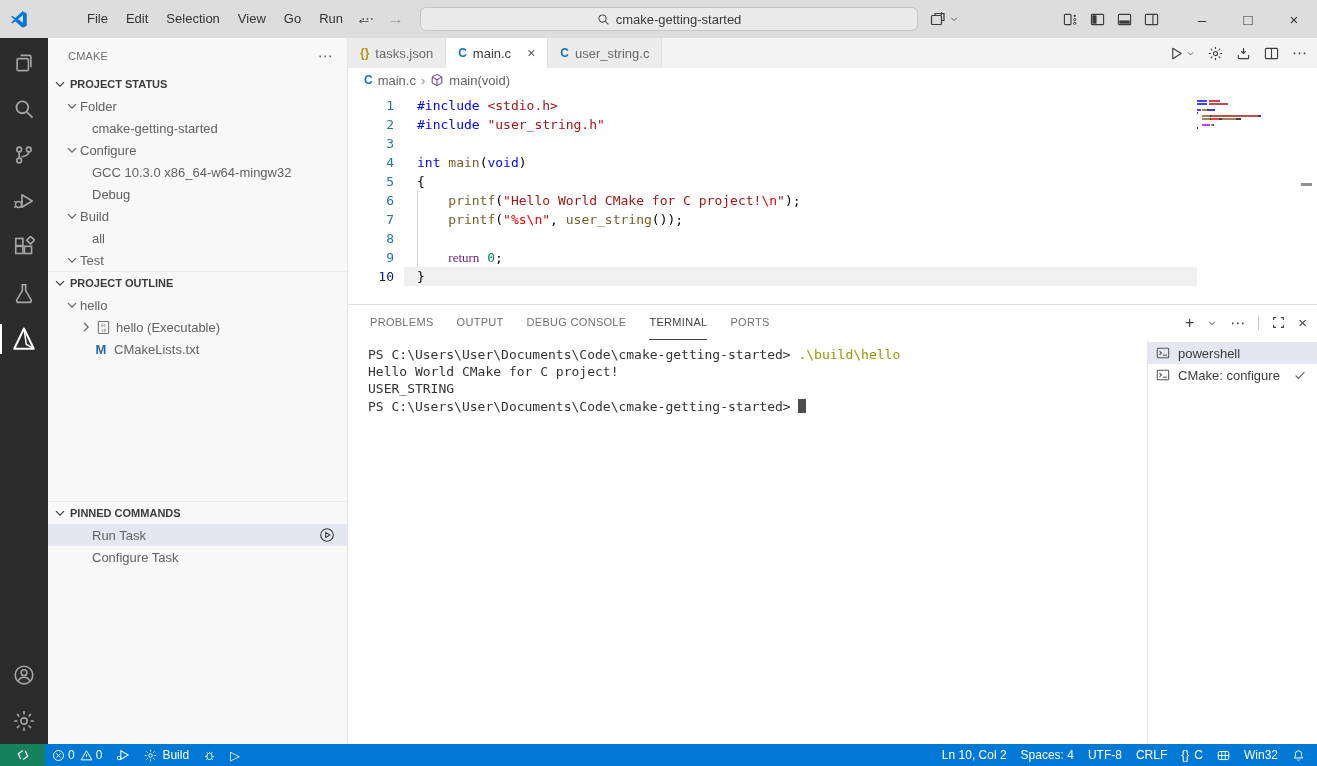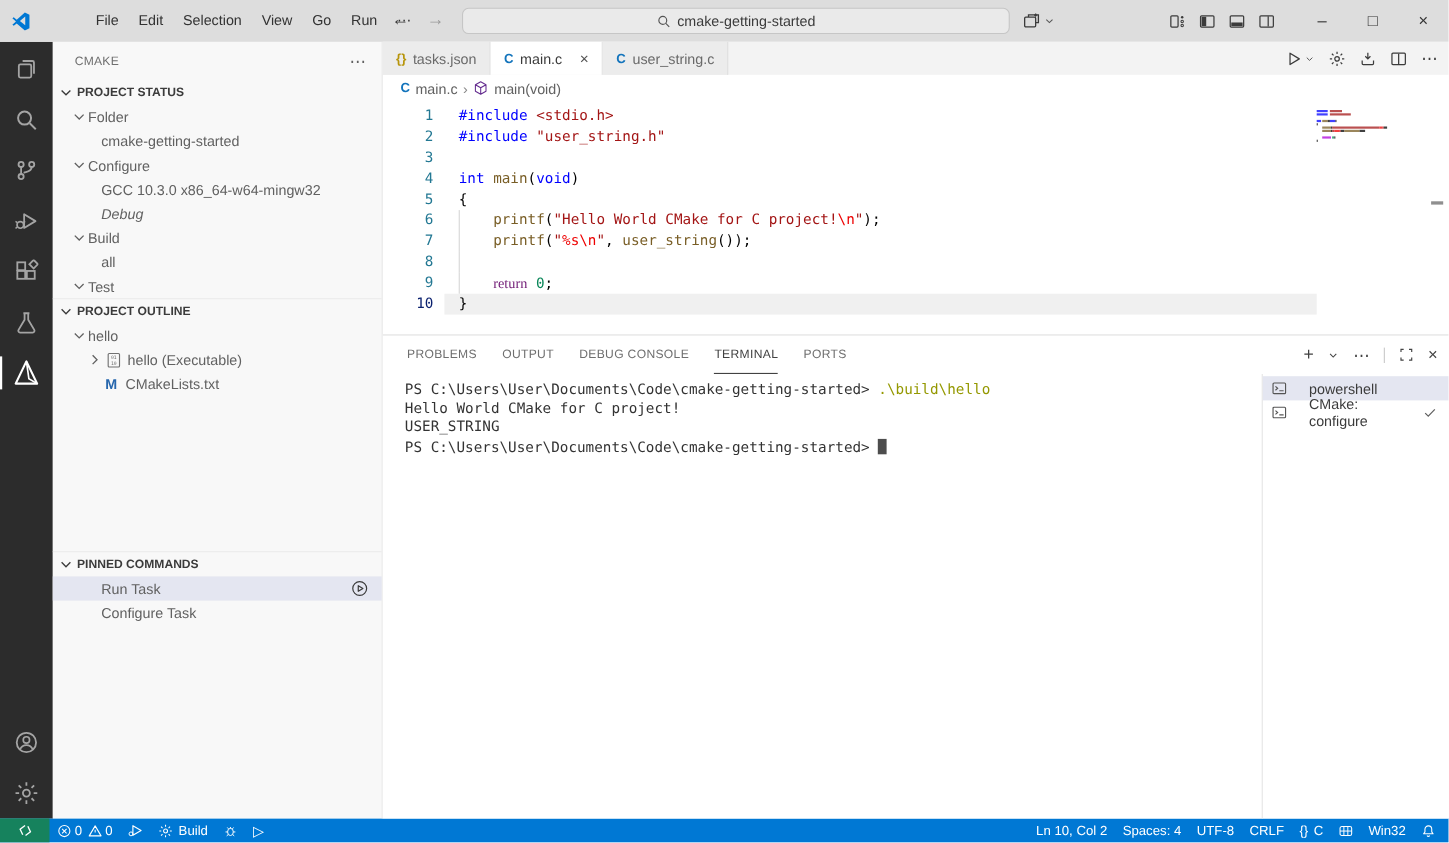--- a/index.html
+++ b/index.html
@@ -78,21 +78,21 @@
   .panel-tab.active { color:#424242; border-bottom-color:#424242; }
   .panel-actions { margin-left:auto; display:flex; align-items:center; gap:13px; color:#424242; }
   .panel-actions .divider { width:1px; height:14px; background:#c9c9c9; }
   .panel-actions .plus { font-size:16px; line-height:1; }
   .panel-actions .xclose { font-size:15px; }
   .panel-body { flex:1; display:flex; min-height:0; }
   .term-main { flex:1; padding:6px 0 0 20px; font-family:"DejaVu Sans Mono",monospace; font-size:13px; line-height:17px; white-space:pre; overflow:hidden; }
   .term-line { height:17px; }
   .cursor-block { display:inline-block; width:8px; height:14px; background:#4d4d4d; transform:translateY(2px); }
   .term-side { width:170px; border-left:1px solid #e5e5e5; padding-top:2px; font-size:13px; color:#3b3b3b; flex-shrink:0; }
-  .term-row { height:22px; display:flex; align-items:center; gap:20px; padding-left:8px; }
+  .term-row { height:22px; display:flex; align-items:center; gap:8px; padding-left:8px; }
   .term-row.selected { background:#e4e6f1; }
   .term-row .ticon { color:#555; flex-shrink:0; }
   .term-row .check { margin-left:auto; margin-right:10px; color:#616161; }
 
   
   .statusbar { height:22px; background:#0078d4; color:#fff; display:flex; align-items:center; font-size:12px; }
   .sb-item { height:22px; display:flex; align-items:center; gap:5px; padding:0 7px; }
   .sb-remote { background:#16825d; width:45px; justify-content:center; padding:0; }
   .sb-group { display:flex; align-items:center; gap:3px; }
   .sb-right { margin-left:auto; display:flex; align-items:center; }
@@ -272,21 +272,21 @@
             <span class="chev">
               <svg width="16" height="16" viewBox="0 0 16 16">
                 <path d="M4 6.2l4 4 4-4" fill="none" stroke="currentColor" stroke-width="1.2"></path>
               </svg>
             </span>
             <span class="lab">Configure</span>
           </div>
           <div class="tree-item" style="padding-left: 44px;">
             <span class="lab">GCC 10.3.0 x86_64-w64-mingw32</span>
           </div>
-          <div class="tree-item" style="padding-left: 44px; font-style: italic;">
+          <div class="tree-item" style="padding-left: 44px;">
             <span class="lab">Debug</span>
           </div>
           <div class="tree-item" style="padding-left: 16px;">
             <span class="chev">
               <svg width="16" height="16" viewBox="0 0 16 16">
                 <path d="M4 6.2l4 4 4-4" fill="none" stroke="currentColor" stroke-width="1.2"></path>
               </svg>
             </span>
             <span class="lab">Build</span>
           </div>

